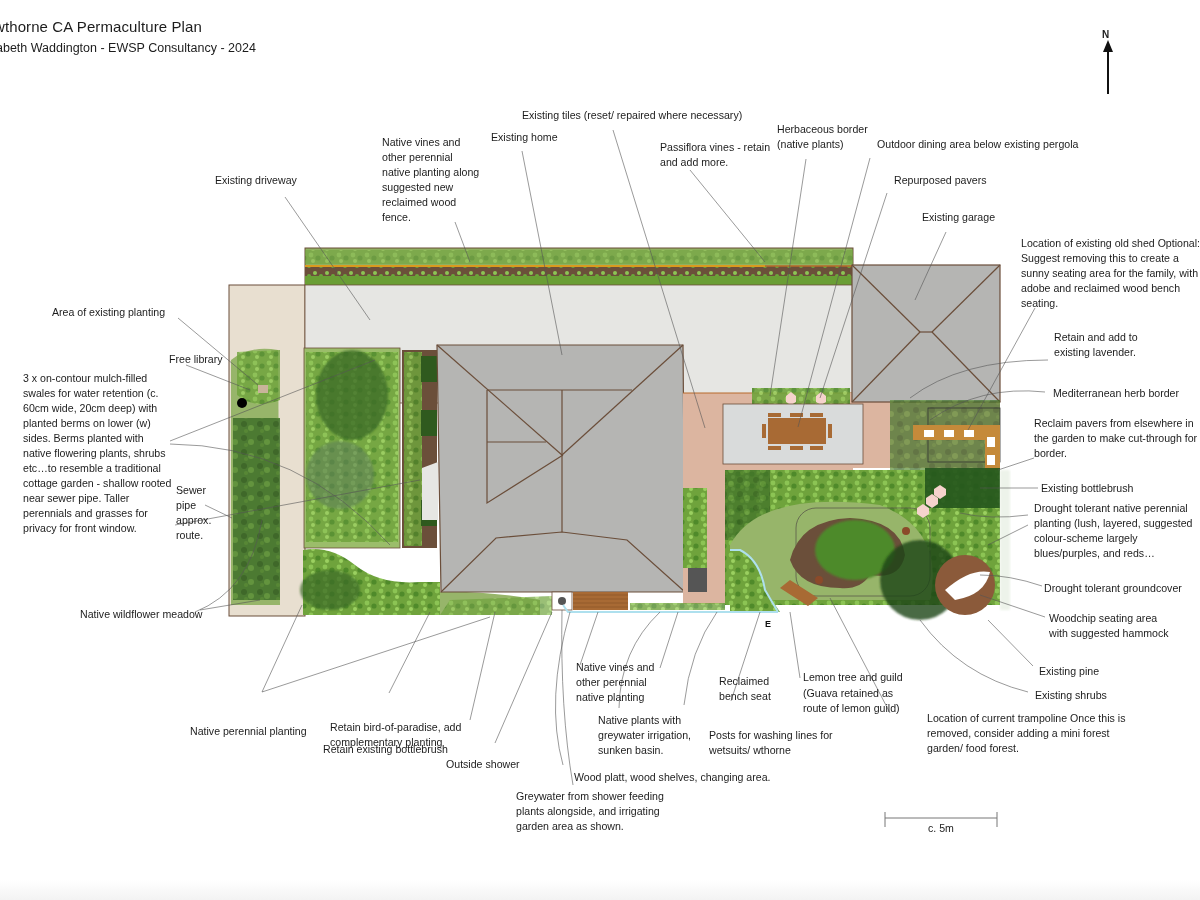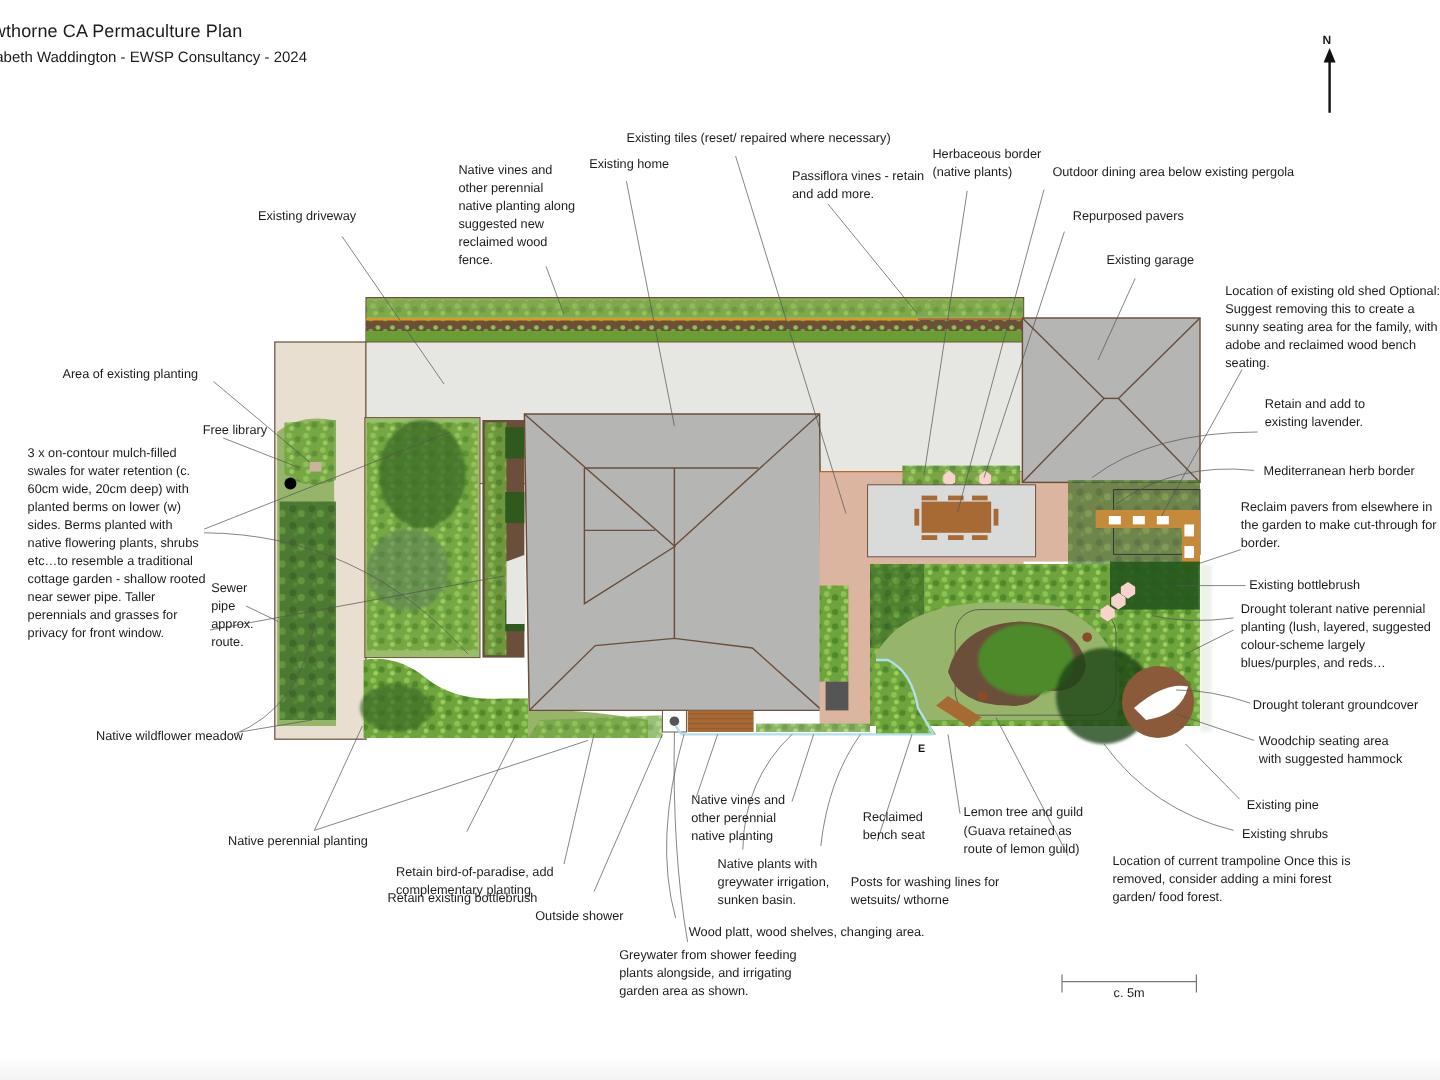--- a/index.html
+++ b/index.html
@@ -263,21 +263,21 @@
 <div class="lbl wrap" style="left:1034px;top:501px;width:165px;">Drought tolerant native perennial planting (lush, layered, suggested colour-scheme largely blues/purples, and reds…</div>
 <div class="lbl" style="left:1044px;top:581px;">Drought tolerant groundcover</div>
 <div class="lbl wrap" style="left:1049px;top:611px;width:125px;">Woodchip seating area with suggested hammock</div>
 <div class="lbl" style="left:1039px;top:664px;">Existing pine</div>
 <div class="lbl" style="left:1035px;top:688px;">Existing shrubs</div>
 <div class="lbl" style="left:52px;top:305px;">Area of existing planting</div>
 <div class="lbl" style="left:125px;top:352px;margin-left:44px;">Free library</div>
 <div class="lbl wrap" style="left:23px;top:371px;width:150px;">3 x on-contour mulch-filled swales for water retention (c. 60cm wide, 20cm deep) with planted berms on lower (w) sides. Berms planted with native flowering plants, shrubs etc…to resemble a traditional cottage garden - shallow rooted near sewer pipe. Taller perennials and grasses for privacy for front window.</div>
 <div class="lbl wrap" style="left:176px;top:483px;width:45px;">Sewer pipe approx. route.</div>
 <div class="lbl" style="left:48px;top:607px;padding-left:32px;">Native wildflower meadow</div>
-<div class="lbl" style="left:154px;top:694px;padding-left:36px;">Native perennial planting</div>
+<div class="lbl" style="left:154px;top:724px;padding-left:36px;">Native perennial planting</div>
 <div class="lbl" style="left:323px;top:694px;margin-top:48px;">Retain existing bottlebrush</div>
 <div class="lbl wrap" style="left:330px;top:720px;width:150px;">Retain bird-of-paradise, add complementary planting</div>
 <div class="lbl" style="left:446px;top:757px;">Outside shower</div>
 <div class="lbl wrap" style="left:516px;top:789px;width:150px;">Greywater from shower feeding plants alongside, and irrigating garden area as shown.</div>
 <div class="lbl wrap" style="left:576px;top:660px;width:95px;">Native vines and other perennial native planting</div>
 <div class="lbl wrap" style="left:598px;top:713px;width:105px;">Native plants with greywater irrigation, sunken basin.</div>
 <div class="lbl" style="left:574px;top:770px;text-align:right;">Wood platt, wood shelves, changing area.</div>
 <div class="lbl wrap" style="left:699px;top:674px;width:70px;margin-left:20px;">Reclaimed bench seat</div>
 <div class="lbl wrap" style="left:709px;top:728px;width:140px;">Posts for washing lines for wetsuits/ wthorne</div>
 <div class="lbl" style="left:803px;top:670px;">Lemon tree and guild</div>

